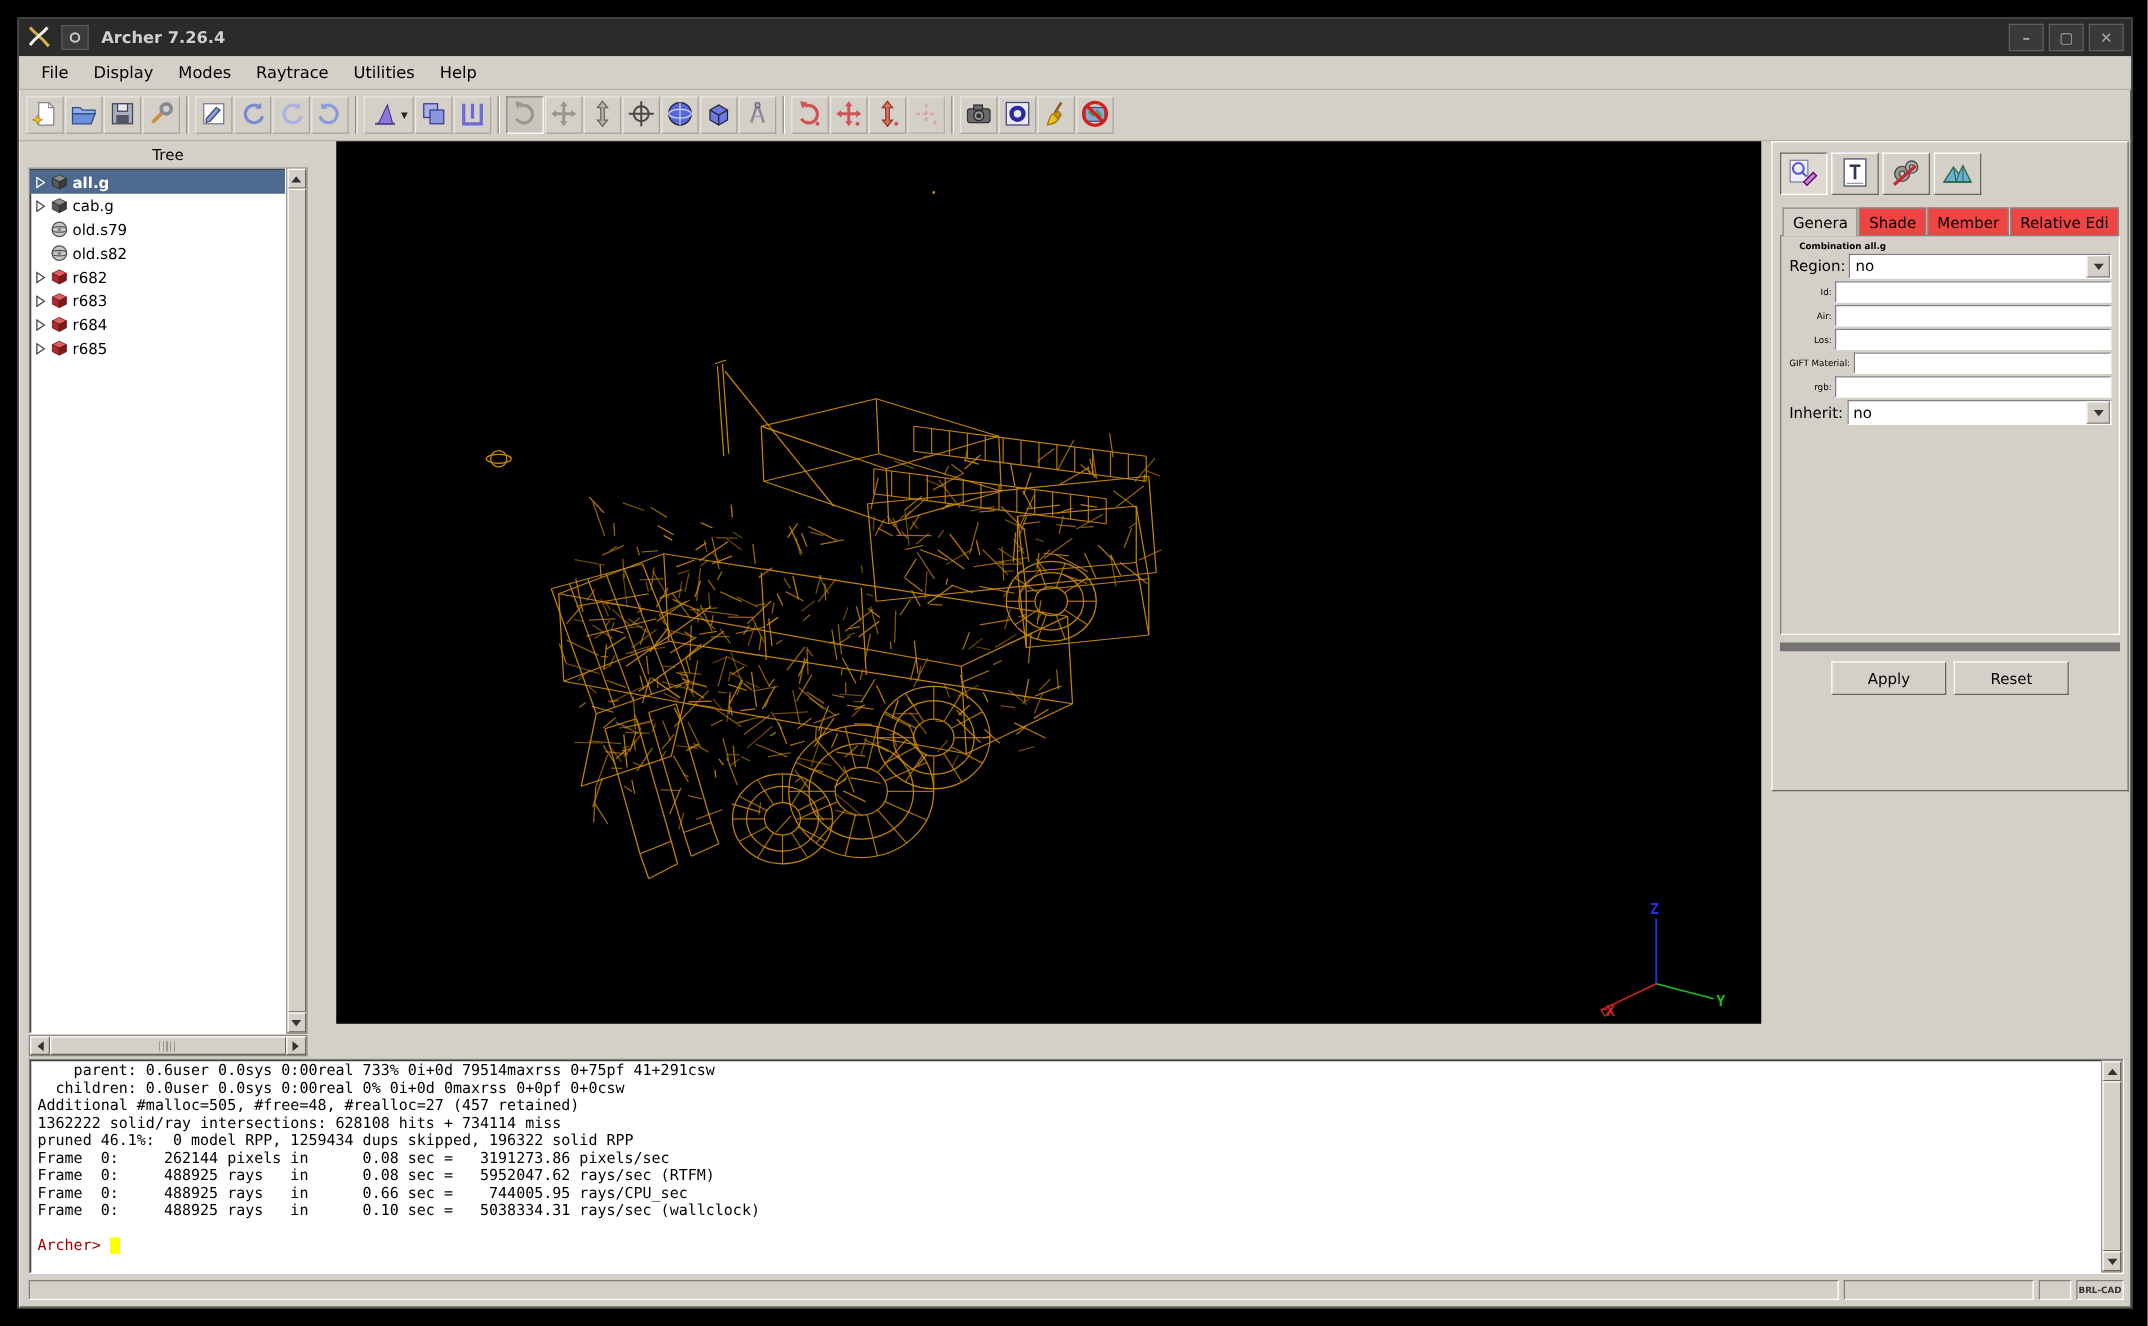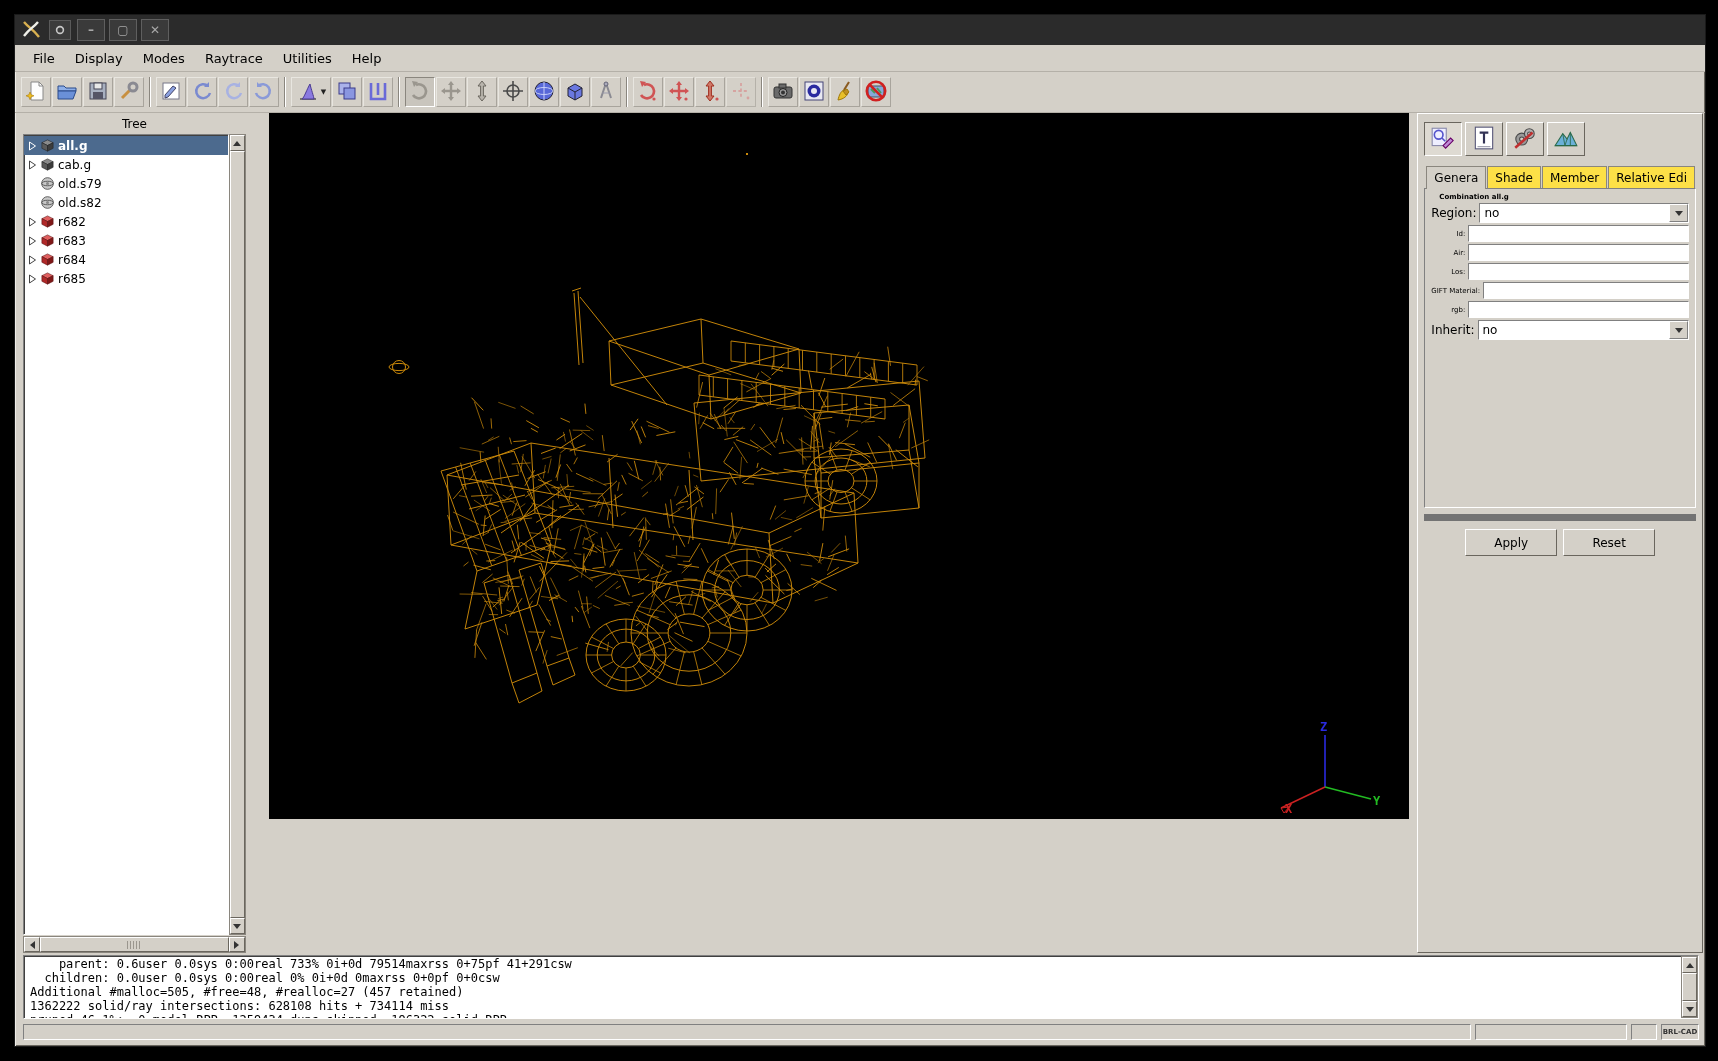--- a/index.html
+++ b/index.html
@@ -54,28 +54,28 @@
   .grip{width:14px;height:8px;background:repeating-linear-gradient(90deg,#9a968e 0 1px,transparent 1px 3px);}
   .tri{width:0;height:0;}
   .tri.up{border-left:4px solid transparent;border-right:4px solid transparent;border-bottom:5px solid #333;}
   .tri.down{border-left:4px solid transparent;border-right:4px solid transparent;border-top:5px solid #333;}
   .tri.left{border-top:4px solid transparent;border-bottom:4px solid transparent;border-right:5px solid #333;}
   .tri.right{border-top:4px solid transparent;border-bottom:4px solid transparent;border-left:5px solid #333;}
   .sash{width:24px;height:100%;}
   .viewport{width:1140px;height:706px;background:#000;position:relative;flex:0 0 auto;}
   .gap2{width:8px;height:100%;}
   
-  .right-panel{flex:1;height:840px;box-sizing:border-box;background:#d4d0c8;
+  .right-panel{flex:1;height:520px;box-sizing:border-box;background:#d4d0c8;
                border:1px solid;border-color:#fff #6a665e #6a665e #fff;padding:8px 6px 0 6px;margin-right:2px;}
   .rp-iconrow{display:flex;gap:3px;margin-bottom:10px;}
   .rp-iconbtn{width:36px;height:32px;display:flex;align-items:center;justify-content:center;background:#d4d0c8;
               border:1px solid;border-color:#fff #6a665e #6a665e #fff;}
   .rp-iconbtn.active{border-color:#6a665e #fff #fff #6a665e;background:#dedad2;}
   .rp-tabs{display:flex;align-items:flex-end;margin-left:2px;position:relative;z-index:2;}
-  .rp-tab{font-size:12px;padding:4px 7px 3px 7px;background:#fde047;border:1px solid #8a867e;
+  .rp-tab{font-size:12px;padding:4px 7px 3px 7px;background:#ef4444;border:1px solid #8a867e;
           border-bottom:none;margin-right:1px;white-space:nowrap;overflow:hidden;}
   .rp-tab.active{background:#d4d0c8;padding-bottom:4px;margin-bottom:-1px;}
   .rp-box{border:1px solid;border-color:#808080 #fff #fff #808080;height:312px;padding:3px 4px;position:relative;z-index:1;}
   .rp-heading{font-size:7px;font-weight:bold;margin:1px 0 2px 10px;letter-spacing:0;}
   .rp-row{display:flex;align-items:center;margin:2px 2px;}
   .rp-label{font-size:12px;margin-right:3px;white-space:nowrap;}
   .rp-minilabel{font-size:7px;margin-right:3px;white-space:nowrap;text-align:right;min-width:34px;}
   .entry{flex:1;height:15px;background:#fff;border:1px solid;border-color:#808080 #fff #fff #808080;}
   .combo{flex:1;display:flex;align-items:center;background:#fff;border:1px solid;
          border-color:#808080 #fff #fff #808080;height:18px;font-size:12px;padding-left:4px;}
@@ -116,20 +116,21 @@
       <svg width="20" height="20" viewBox="0 0 20 20">
         <path d="M2 2c5 6 8 6 15 15" stroke="#d8b050" stroke-width="2.4" fill="none"></path>
         <path d="M16 2C11 8 8 8 2 16" stroke="#efefe8" stroke-width="2.4" fill="none"></path>
       </svg>
     </span>
     <span class="tb-winicon">
       <svg width="10" height="10" viewBox="0 0 10 10">
           <circle cx="5" cy="5" r="3.4" fill="none" stroke="#c8c8c8" stroke-width="1.6"></circle>
         </svg>
     </span>
+    <span class="title-text">Archer 7.26.4</span>
     <span class="winbtns">
       <span class="wbtn">–</span>
       <span class="wbtn">▢</span>
       <span class="wbtn">✕</span>
     </span>
   </div>
 
   <div class="menubar">
       <div class="menu-item">File</div>
       <div class="menu-item">Display</div>

